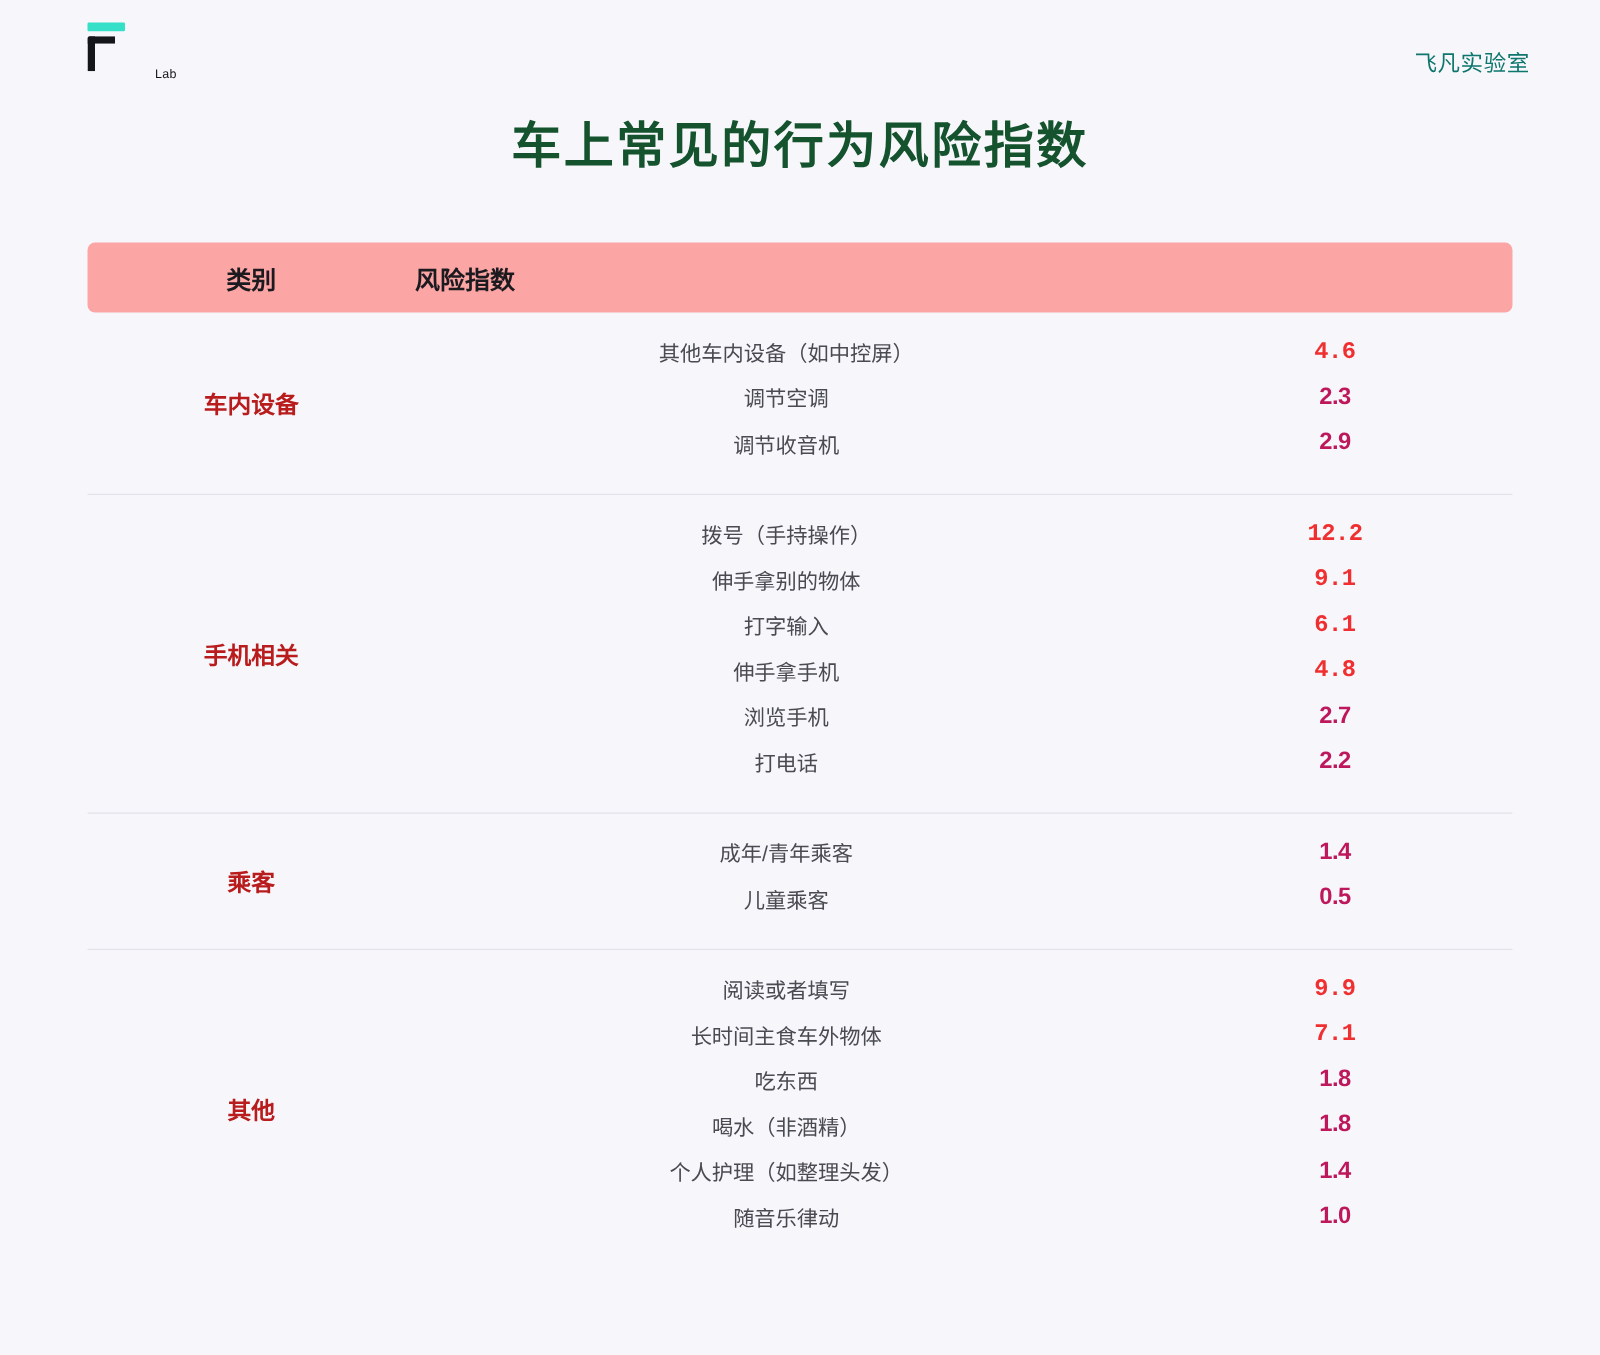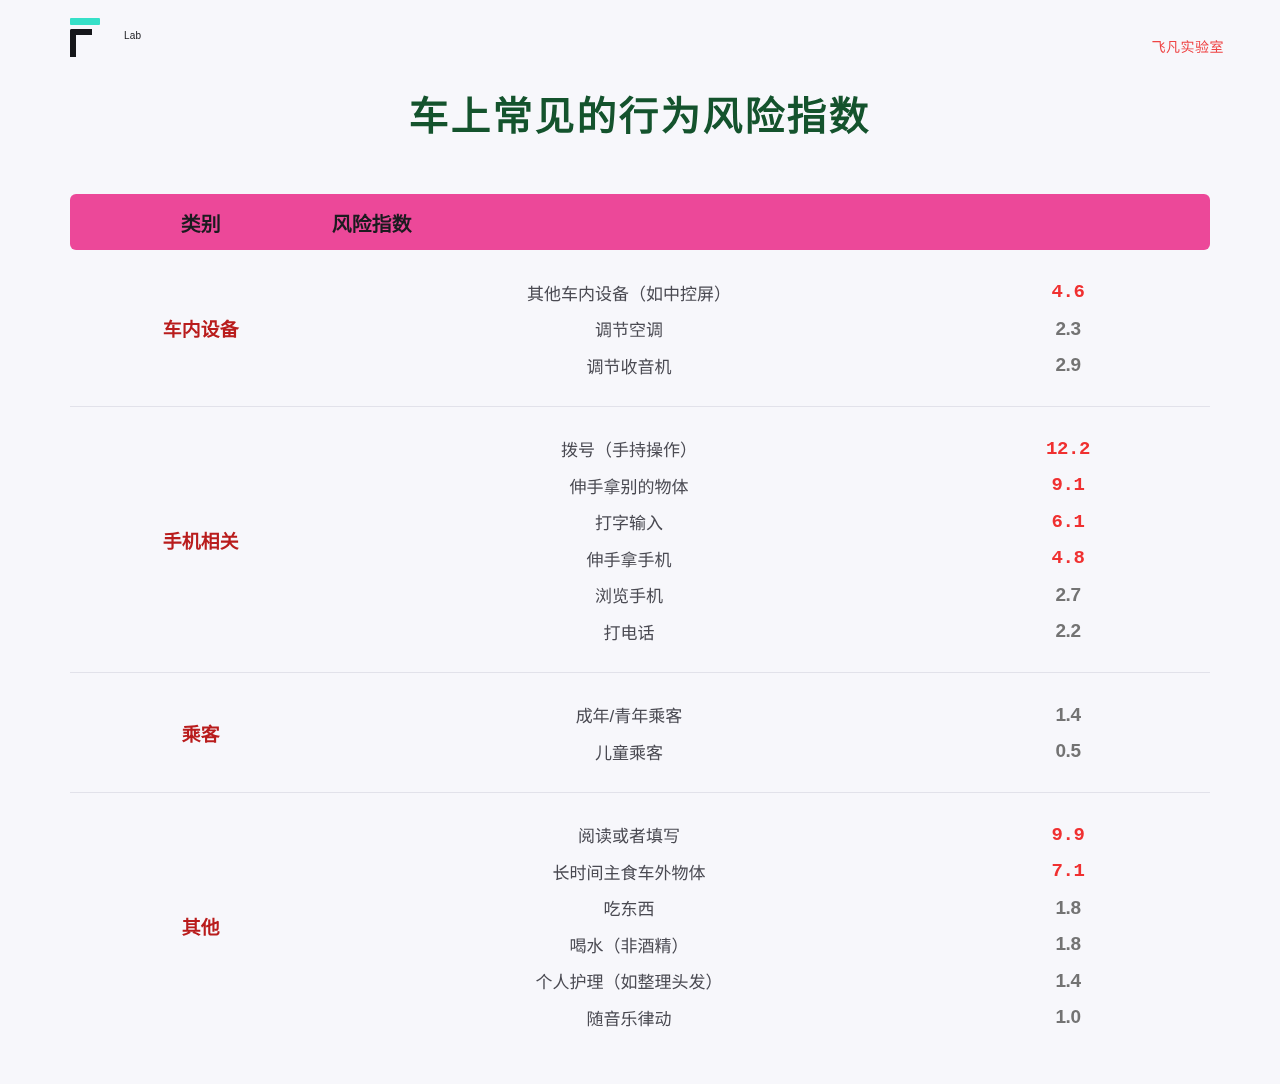--- a/index.html
+++ b/index.html
@@ -49,32 +49,32 @@
     width: 22px;
     height: 28px;
     border-left: 6px solid #15161a;
     border-top: 6px solid #15161a;
     box-sizing: border-box;
     border-top-left-radius: 2px;
   }
   .logo-text {
     position: absolute;
     left: 34px;
-    top: 12px;
+    top: 36px;
     font-size: 10px;
     color: #15161a;
     letter-spacing: .2px;
     padding-left: 28px;
   }
   .brand-right {
     position: absolute;
     right: 56px;
     top: 36px;
-    font-size: 14px;
-    color: #ef4444;
+    font-size: 18px;
+    color: #0f766e;
     letter-spacing: .5px;
   }
 
   
   .title {
     margin: 12px 0 0 0;
     text-align: center;
     font-size: 40px;
     font-weight: bold;
     letter-spacing: 2px;
@@ -83,21 +83,21 @@
 
   
   .table-wrap {
     margin: 52px auto 0 auto;
     width: 1140px;
   }
   .thead {
     display: flex;
     align-items: center;
     height: 56px;
-    background: #ec4899;
+    background: #fca5a5;
     border-radius: 6px;
     font-size: 20px;
     font-weight: bold;
     color: #1b1b1f;
   }
   .col-cat   { width: 262px; text-align: center; }
   .col-beh   { width: 594px; text-align: center; }
   .col-score { width: 284px; text-align: left; }
 
   .group {
@@ -125,26 +125,26 @@
     width: 594px;
     text-align: center;
     font-size: 17px;
     color: #4a4a52;
   }
   .row .score {
     width: 284px;
     text-align: center;
     font-size: 19px;
     font-weight: bold;
-    color: #737373;
+    color: #be185d;
     letter-spacing: -.4px;
   }
   .row .score.high { color: #f03030; font-family: Liberation Mono, monospace; }
 
-  .pad-top { padding-top: 24px; }
+  .pad-top { padding-top: 13px; }
   .pad-bot { padding-bottom: 22px; }
 </style>
 </head>
 <body>
 
 <div class="page">
 
   <div class="topbar">
     <div class="logo">
       <div class="logo-bar"></div>

